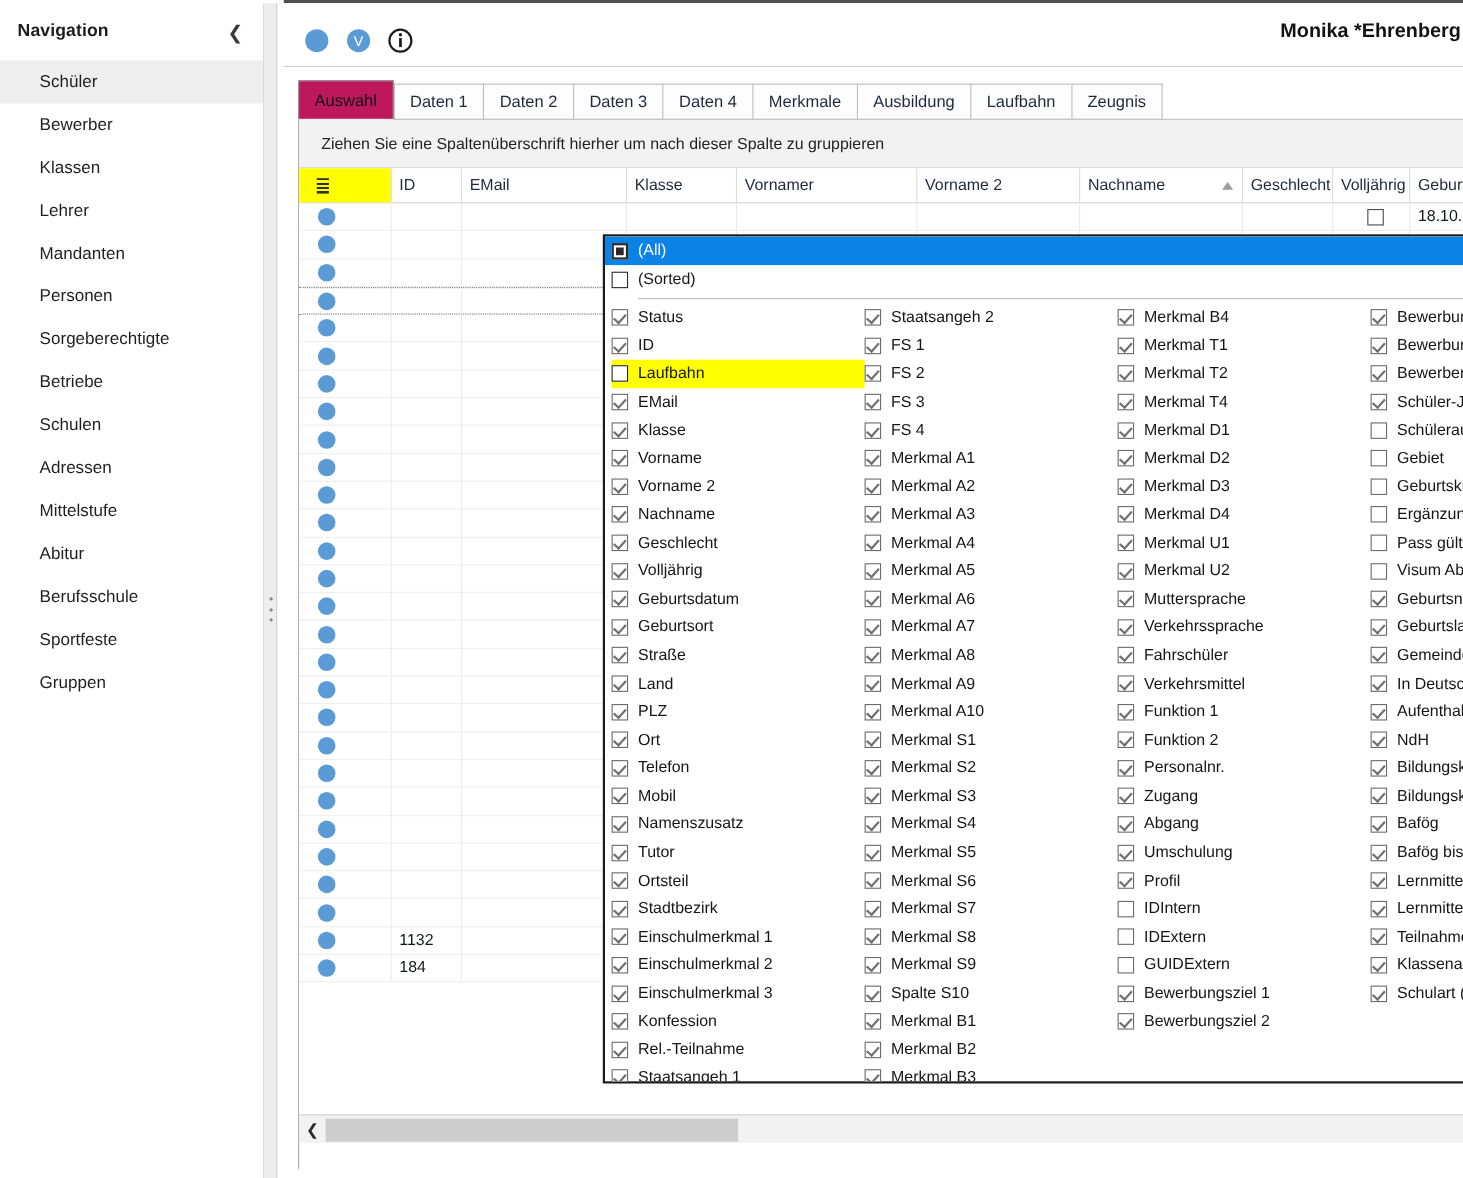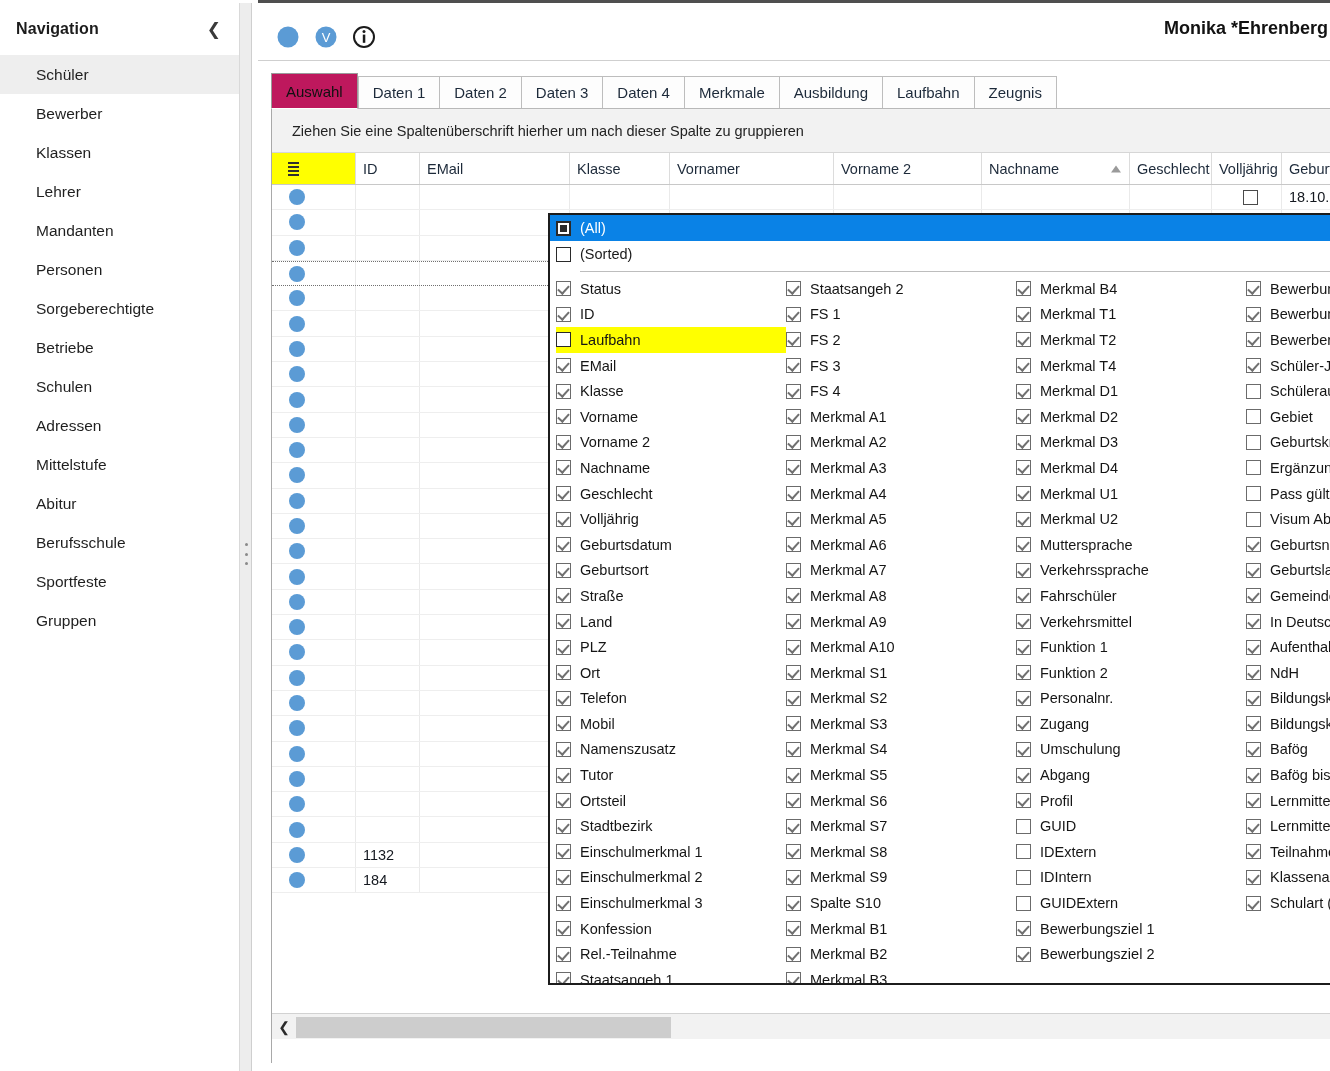--- a/index.html
+++ b/index.html
@@ -1304,44 +1304,40 @@
             <div class="pitem">
               <span class="cb checked"></span>
               <span>Personalnr.</span>
             </div>
             <div class="pitem">
               <span class="cb checked"></span>
               <span>Zugang</span>
             </div>
             <div class="pitem">
               <span class="cb checked"></span>
+              <span>Abgang</span>
+            </div>
+            <div class="pitem">
+              <span class="cb checked"></span>
               <span>Umschulung</span>
             </div>
             <div class="pitem">
               <span class="cb checked"></span>
-              <span>Abgang</span>
-            </div>
-            <div class="pitem">
-              <span class="cb checked"></span>
               <span>Profil</span>
             </div>
             <div class="pitem">
               <span class="cb"></span>
-              <span>GUID</span>
+              <span>IDIntern</span>
             </div>
             <div class="pitem">
               <span class="cb"></span>
               <span>IDExtern</span>
             </div>
             <div class="pitem">
               <span class="cb"></span>
-              <span>IDIntern</span>
-            </div>
-            <div class="pitem">
-              <span class="cb"></span>
               <span>GUIDExtern</span>
             </div>
             <div class="pitem">
               <span class="cb checked"></span>
               <span>Bewerbungsziel 1</span>
             </div>
             <div class="pitem">
               <span class="cb checked"></span>
               <span>Bewerbungsziel 2</span>
             </div>

